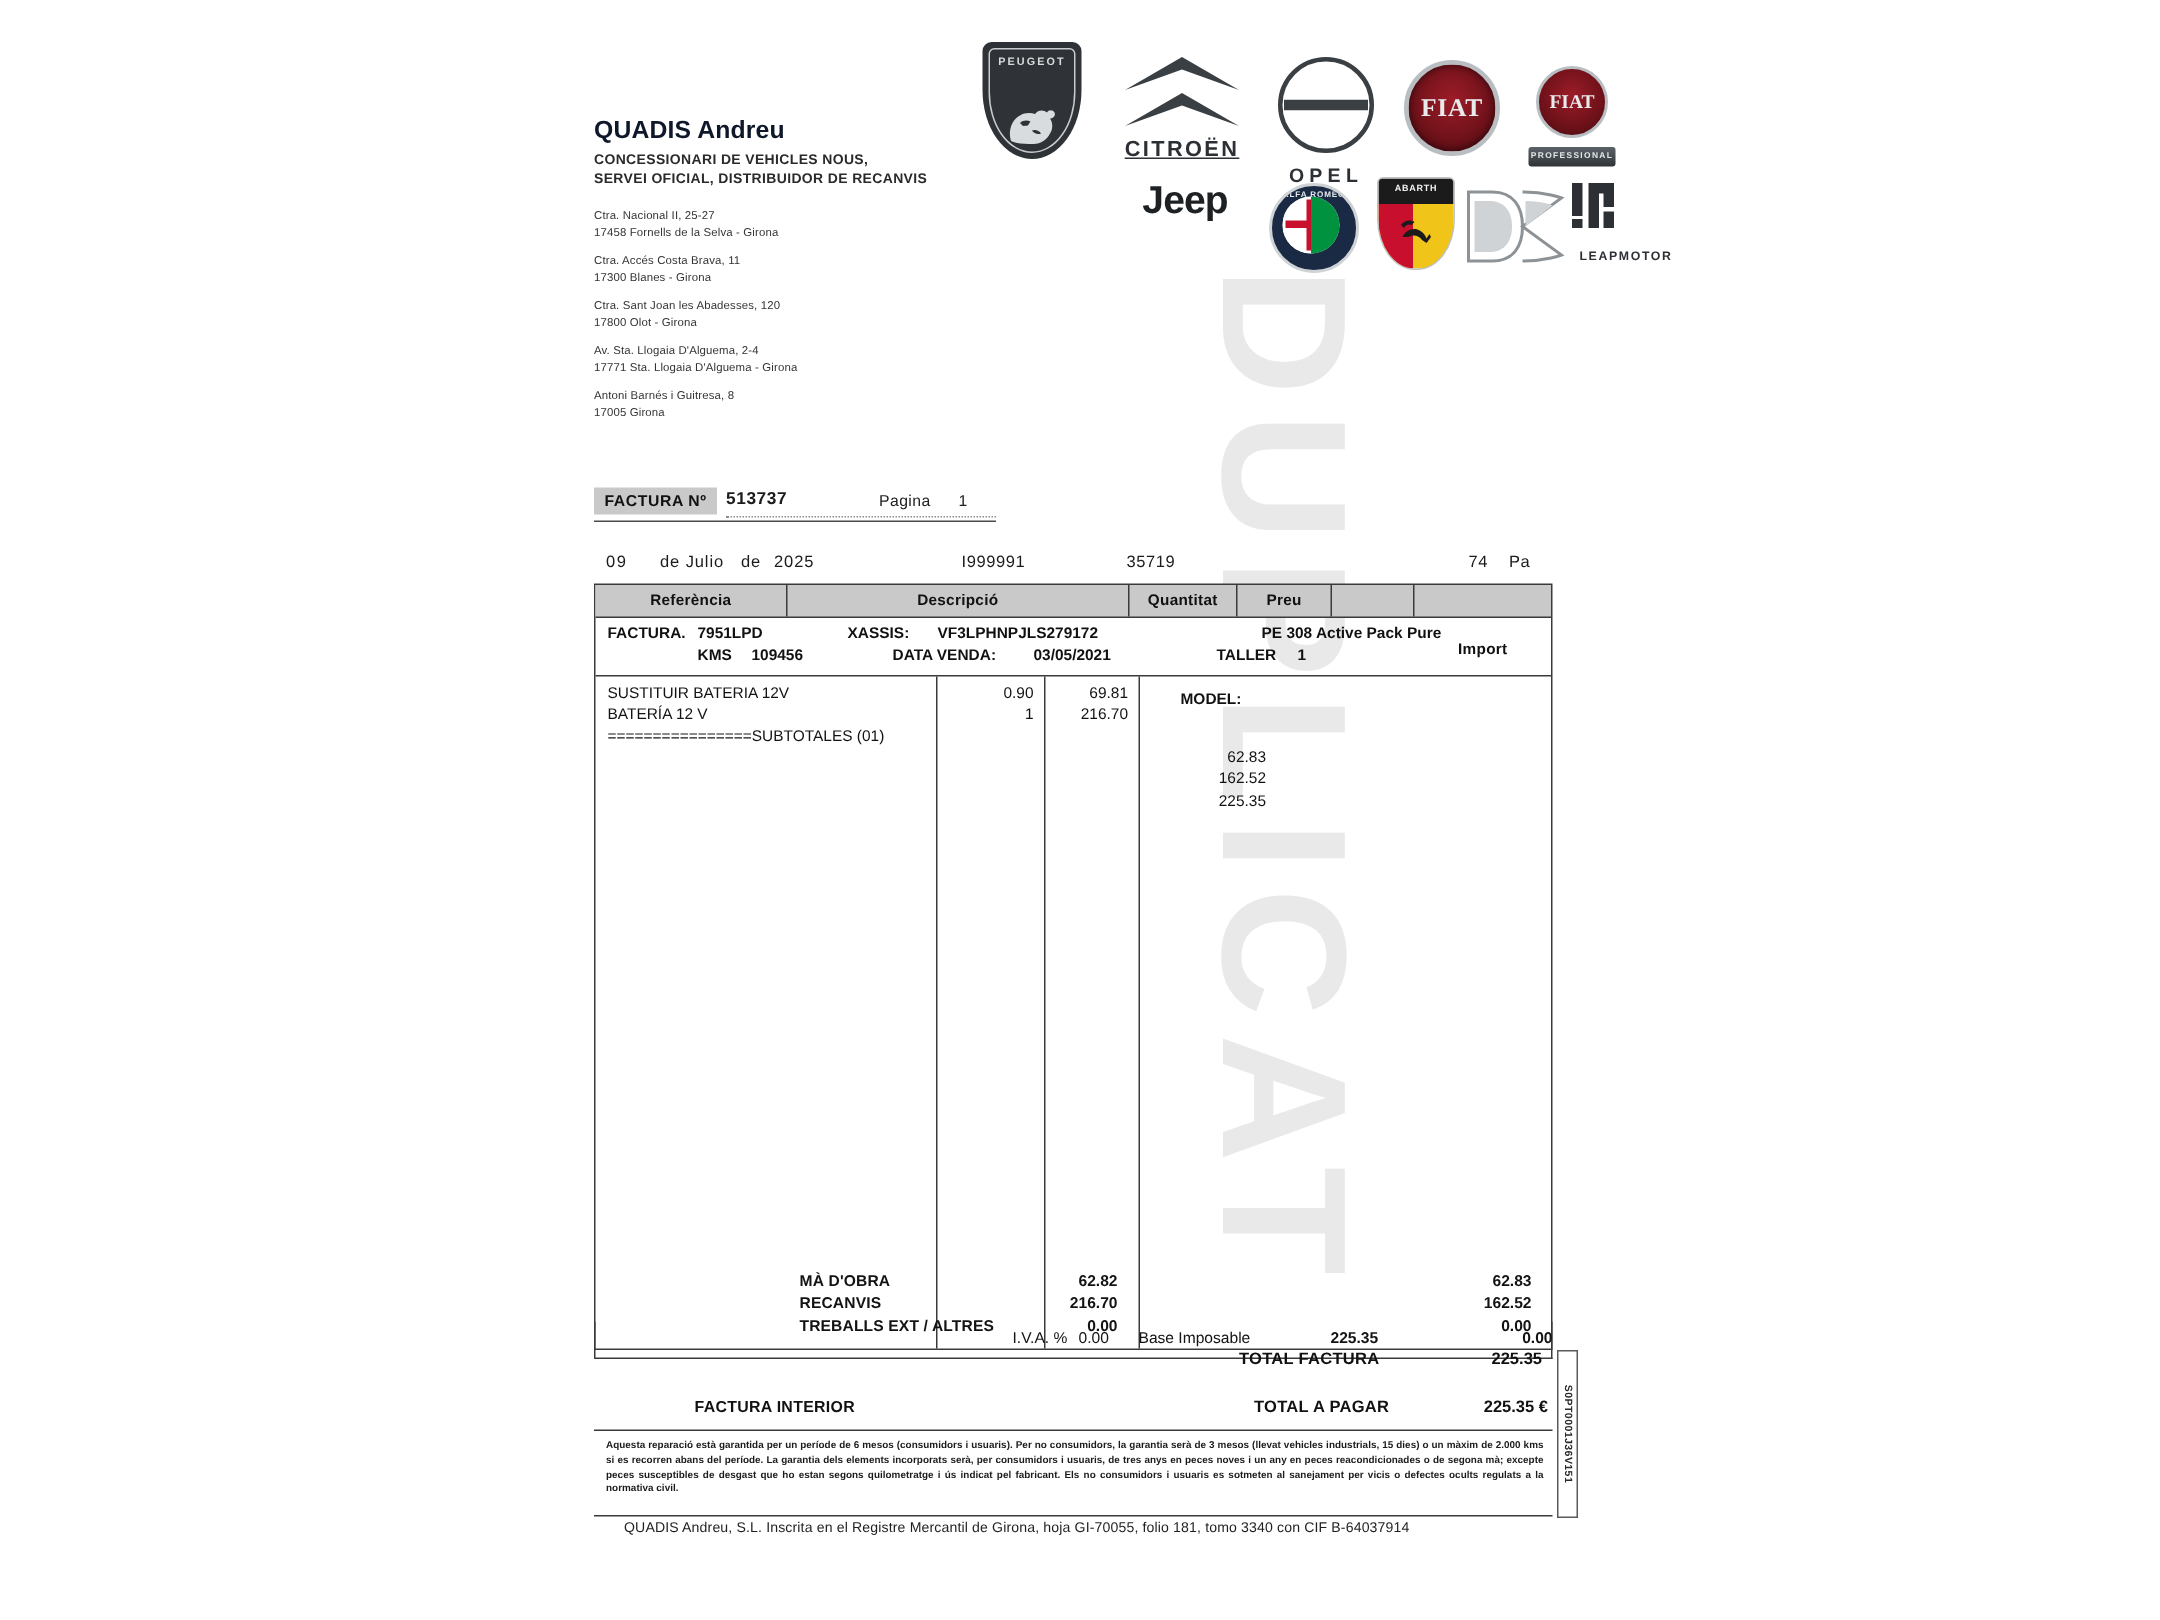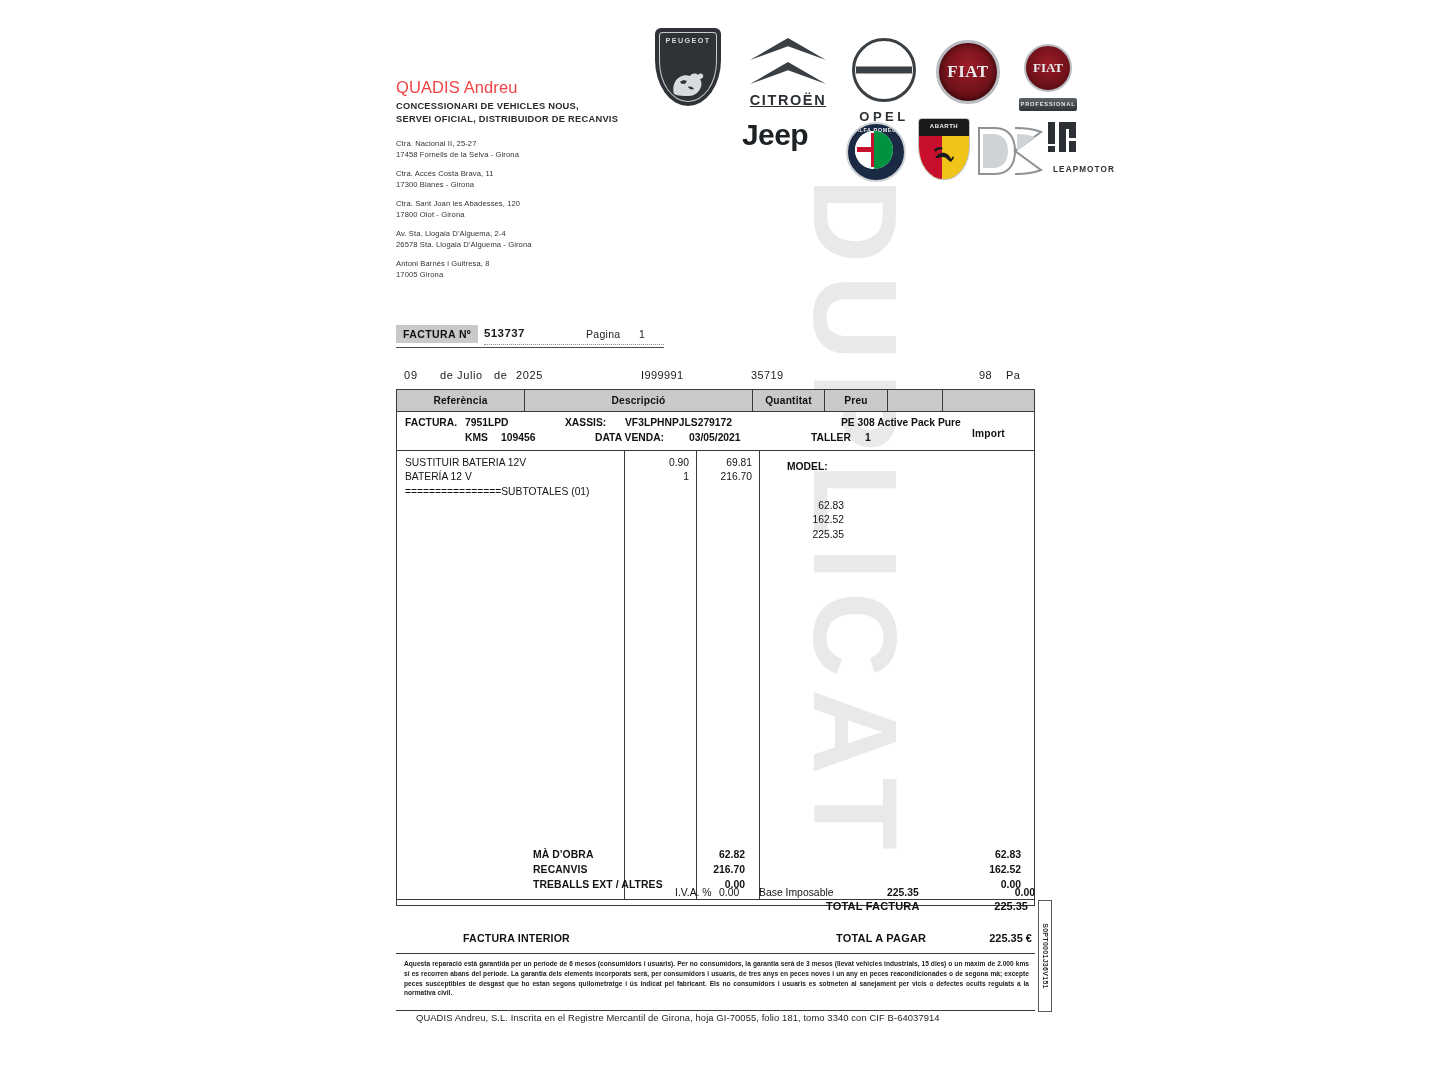--- a/index.html
+++ b/index.html
@@ -43,23 +43,23 @@
 
   
   .company {
     position: absolute;
     left: 396px;
     top: 78px;
     width: 270px;
   }
   .company-name {
     font-size: 16.5px;
-    font-weight: 400;
+    font-weight: 700;
     letter-spacing: 0.1px;
-    color: #ef4444;
+    color: #0f172a;
     margin-bottom: 3px;
   }
   .company-sub {
     font-size: 9.3px;
     font-weight: 600;
     letter-spacing: 0.25px;
     line-height: 1.35;
     color: #2a2a2a;
   }
   .addresses { margin-top: 14px; }
@@ -134,24 +134,25 @@
     font-size: 14.5px;
     font-weight: 700;
     letter-spacing: 1.6px;
     color: #2c3034;
     text-decoration: underline;
   }
 
   
   .jeep { left: 97px; top: 98px; width: 96px; height: 36px; }
   .jeep .jtext {
-    font-size: 30px;
+    font-size: 26px;
     font-weight: 700;
     letter-spacing: -0.6px;
     color: #1d2124;
+    text-align: center;
     line-height: 1;
   }
 
   
   .opel { left: 200px; top: 16px; width: 78px; height: 84px; }
   .opel .ring {
     width: 58px; height: 58px;
     margin: 0 auto;
     border: 3.4px solid #3a3f43;
     border-radius: 50%;
@@ -627,21 +628,21 @@
         <div class="addr">
           <div>Ctra. Accés Costa Brava, 11</div>
           <div>17300 Blanes - Girona</div>
         </div>
         <div class="addr">
           <div>Ctra. Sant Joan les Abadesses, 120</div>
           <div>17800 Olot - Girona</div>
         </div>
         <div class="addr">
           <div>Av. Sta. Llogaia D'Alguema, 2-4</div>
-          <div>26578 Sta. Llogaia D'Alguema - Girona</div>
+          <div>17771 Sta. Llogaia D'Alguema - Girona</div>
         </div>
         <div class="addr">
           <div>Antoni Barnés i Guitresa, 8</div>
           <div>17005 Girona</div>
         </div>
       </div>
     </div>
 
     <div class="brands">
 
@@ -740,21 +741,21 @@
     <div class="dotted-rule"></div>
     <div class="solid-rule"></div>
 
     <div class="meta-row">
       <span class="m-day">09</span>
       <span class="m-month">de Julio</span>
       <span class="m-de">de</span>
       <span class="m-year">2025</span>
       <span class="m-ref">I999991</span>
       <span class="m-code">35719</span>
-      <span class="m-num">98</span>
+      <span class="m-num">74</span>
       <span class="m-pa">Pa</span>
     </div>
 
     <div class="tbl">
 
       <div class="thead">
         <div class="th col-ref">Referència</div>
         <div class="th col-desc">Descripció</div>
         <div class="th col-qty">Quantitat</div>
         <div class="th col-preu">Preu</div>

